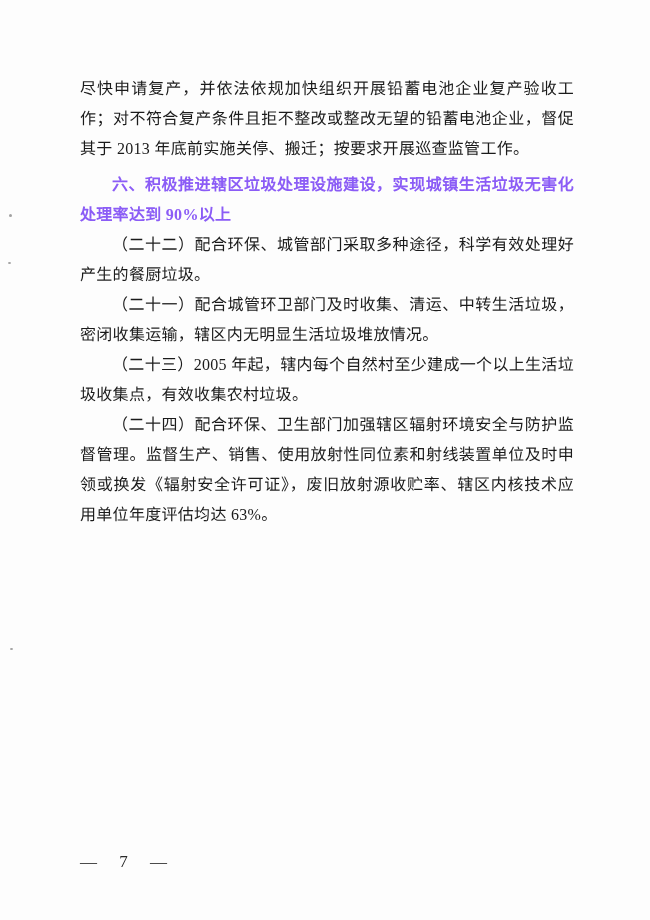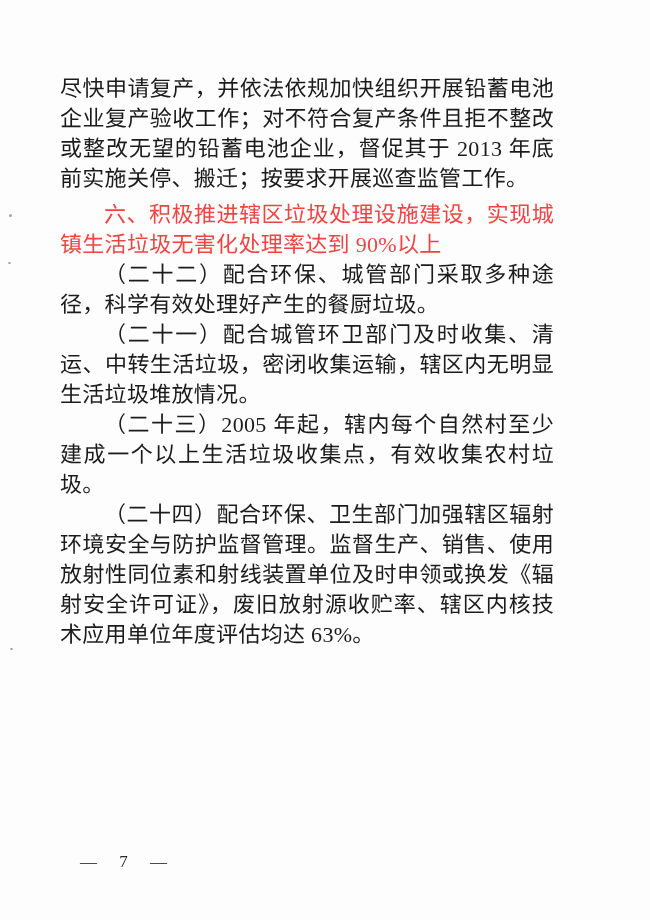--- a/index.html
+++ b/index.html
@@ -14,41 +14,41 @@
     background: #ffffff;
     font-family: "Liberation Serif", "DejaVu Serif", serif;
   }
   .page {
     position: absolute;
     inset: 0;
     background: #fdfdfd;
   }
   .text-block {
     position: absolute;
-    left: 60px;
+    left: 80px;
     top: 74px;
     width: 494px;
     color: #1b1b1b;
-    font-size: 22px;
+    font-size: 16px;
     line-height: 30px;
     text-align: justify;
     text-justify: inter-ideograph;
     letter-spacing: 0.3px;
   }
   .text-block p {
     margin: 0;
     text-indent: 2em;
   }
   .text-block p.continuation {
     text-indent: 0;
   }
   .text-block p.heading {
-    font-weight: 400;
+    font-weight: 700;
     margin-top: 6px;
-    color: #ef4444;
+    color: #8b5cf6;
   }
   .footer {
     position: absolute;
     left: 80px;
     top: 852px;
     color: #2a2a2a;
     font-size: 17px;
     letter-spacing: 9px;
     white-space: pre;
   }

